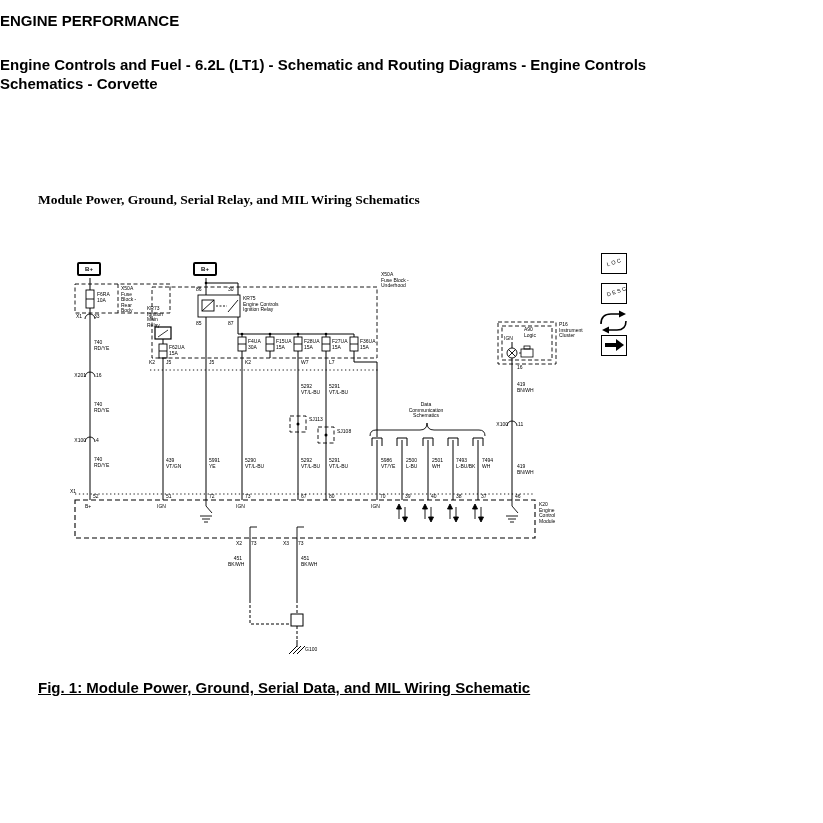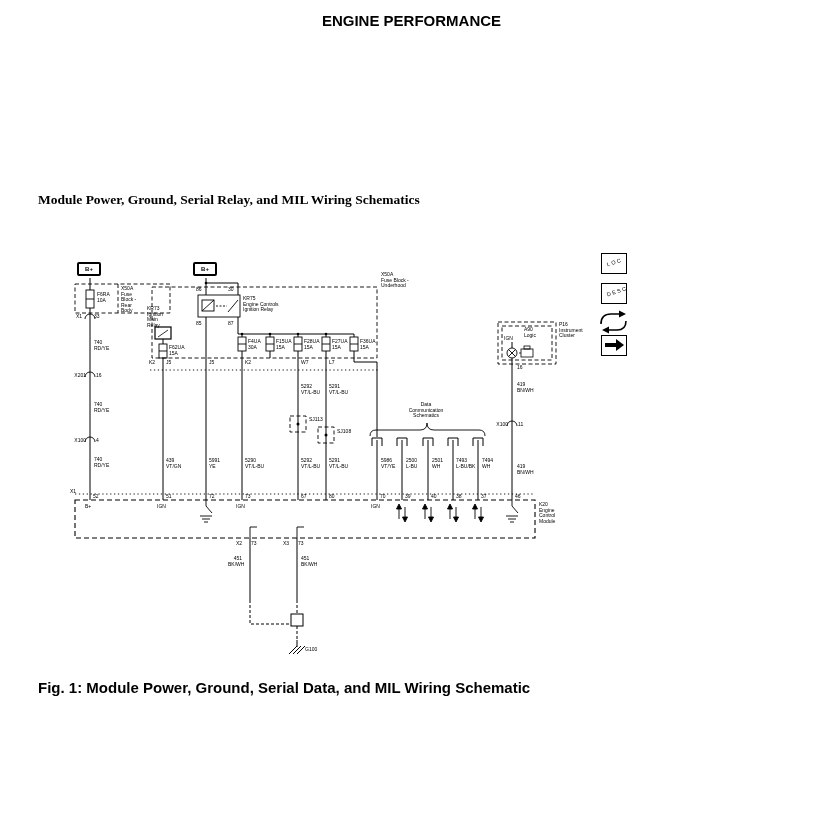--- a/index.html
+++ b/index.html
@@ -1,43 +1,45 @@
 <!DOCTYPE html>
 <html><head>
 <meta charset="utf-8">
 <style>
   html,body{margin:0;padding:0;background:#fff}
   .page{position:relative;width:823px;height:823px;background:#fff;color:#000;
         font-family:"Liberation Sans",sans-serif;overflow:hidden}
-  .h-center{position:absolute;left:0;width:100%;text-align:center;font-weight:bold}
+  .h-center{position:absolute;left:0;width:100%;text-align:left;font-weight:bold}
   .title{top:12px;font-size:15px}
   .subtitle{top:55px;font-size:15px;line-height:19px;white-space:pre-line}
   .h1{position:absolute;left:38px;top:111px;font-size:20px;font-weight:bold}
   .h2{position:absolute;left:38px;top:153px;font-size:15.5px;font-weight:bold;font-family:"Liberation Serif",serif}
   .h3{position:absolute;left:38px;top:192px;font-size:13.5px;font-weight:bold;font-family:"Liberation Serif",serif}
-  .figcap{position:absolute;left:38px;top:679px;font-size:15px;font-weight:bold;}
+  .figcap{position:absolute;left:38px;top:679px;font-size:15px;font-weight:bold;text-decoration:underline}
   .courtesy{position:absolute;left:38px;top:699px;font-size:15px;font-weight:bold}
   .nextsec{position:absolute;left:38px;top:737px;font-size:13.5px;font-weight:bold;font-family:"Liberation Serif",serif}
   .diagram{position:absolute;left:0;top:250px;width:823px;height:420px}
   .diagram svg.wires{position:absolute;left:0;top:0}
   .lb{position:absolute;font-size:5px;line-height:5.6px;white-space:pre-line;color:#000}
   .r{text-align:right;width:14px}
   .c{text-align:center}
   .bplus{position:absolute;width:20px;height:10px;border:2.5px solid #000;border-radius:2px;
          text-align:center;font-size:6px;line-height:10px;font-weight:bold}
   .icbox{position:absolute;width:24px;height:19px;border:1.2px solid #000;overflow:hidden;background:#fff}
   .icbox span{display:block;transform:rotate(-18deg) translate(3px,5px);font-size:5.5px;letter-spacing:1.5px}
   .icfree{position:absolute}
 </style>
 </head>
 <body>
 
 <div class="page">
 
   <div class="h-center title">ENGINE PERFORMANCE</div>
+  <div class="h-center subtitle">Engine Controls and Fuel - 6.2L (LT1) - Schematic and Routing Diagrams - Engine Controls
+Schematics - Corvette</div>
   <div class="h3">Module Power, Ground, Serial Relay, and MIL Wiring Schematics</div>
 
   <div class="diagram">
 
     <svg class="wires" width="823" height="420" viewBox="0 250 823 420">
 
       <g stroke="#000" stroke-width="1" fill="none">
         <path d="M90,278 V290 M90,308 V500"></path>
         <path d="M206,278 V295 M206,283 H238 M238,283 V295"></path>
         <path d="M206,317 V500"></path>

